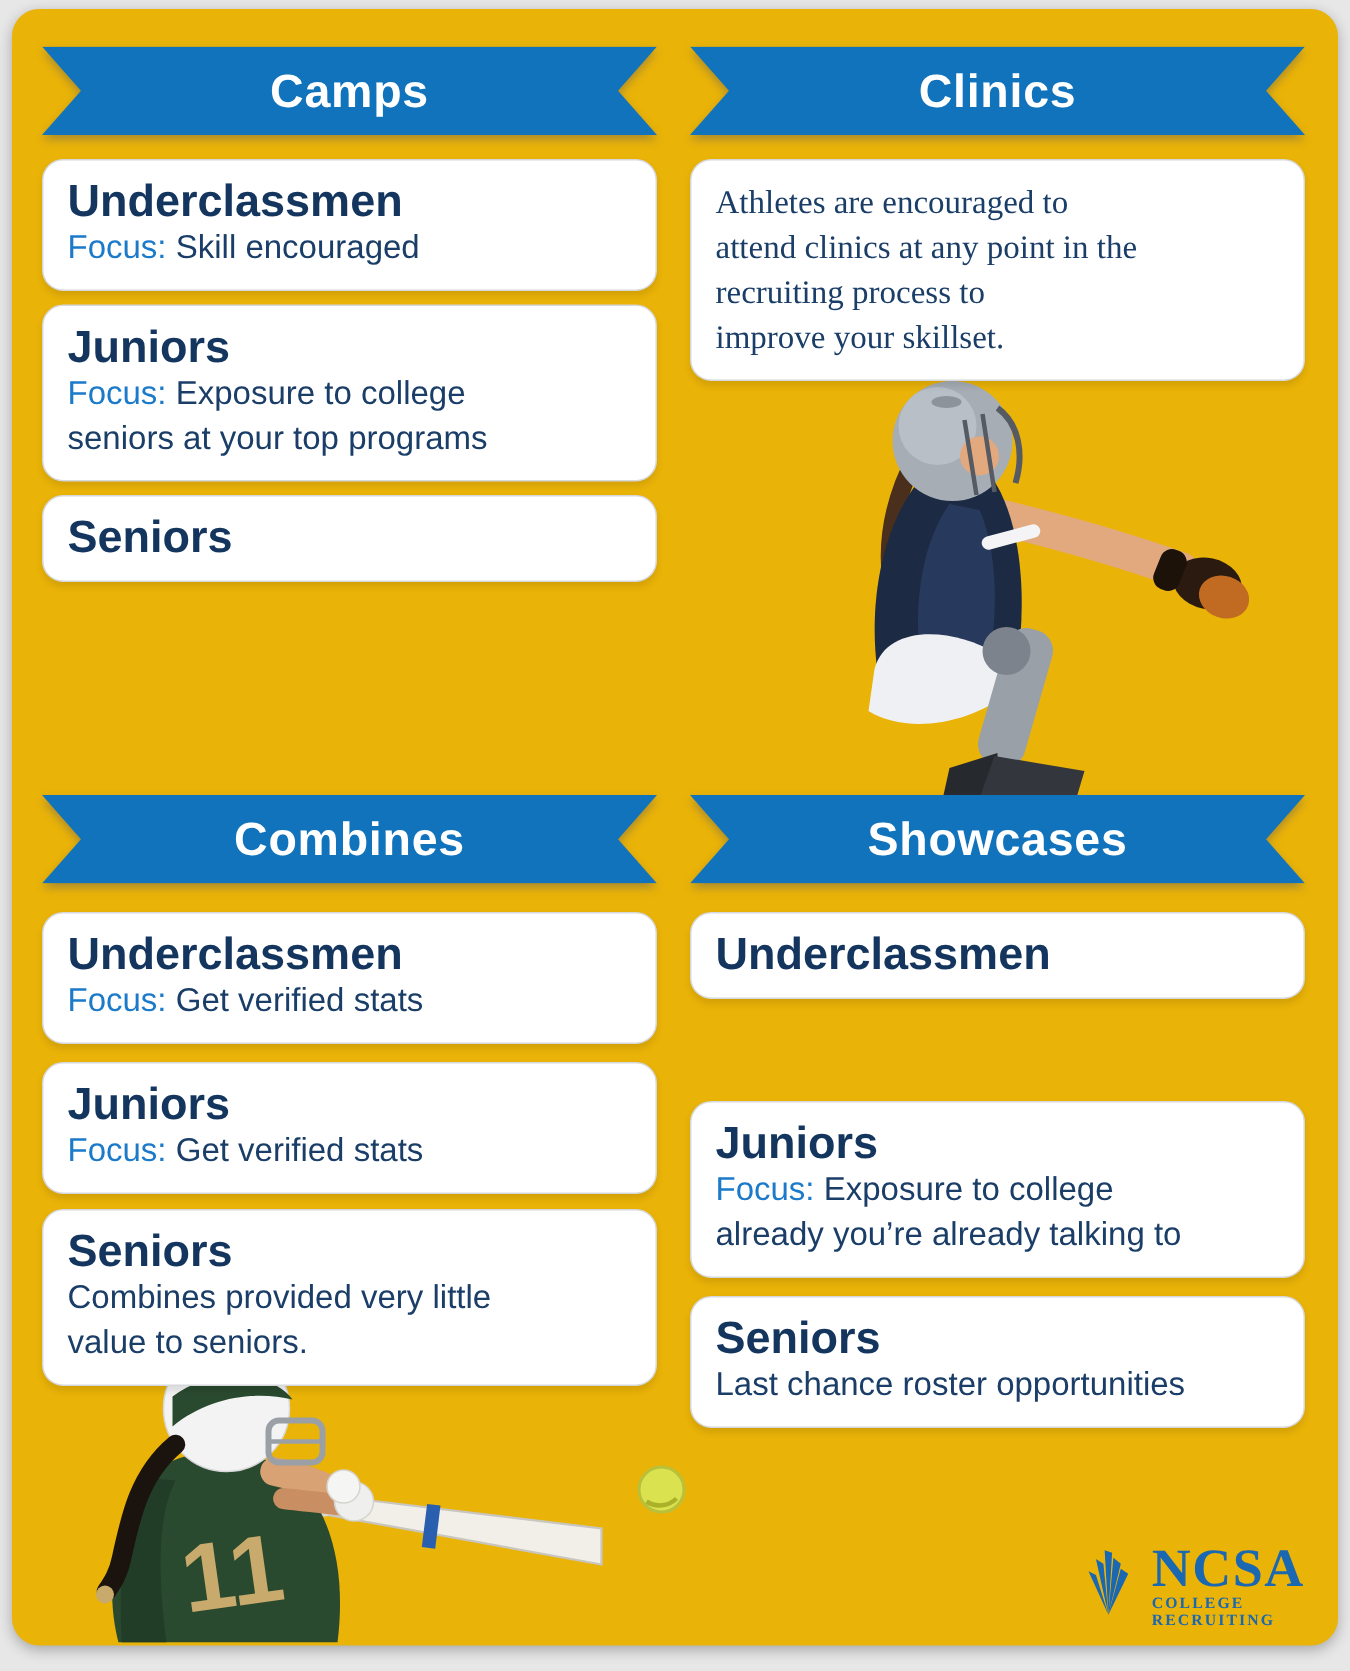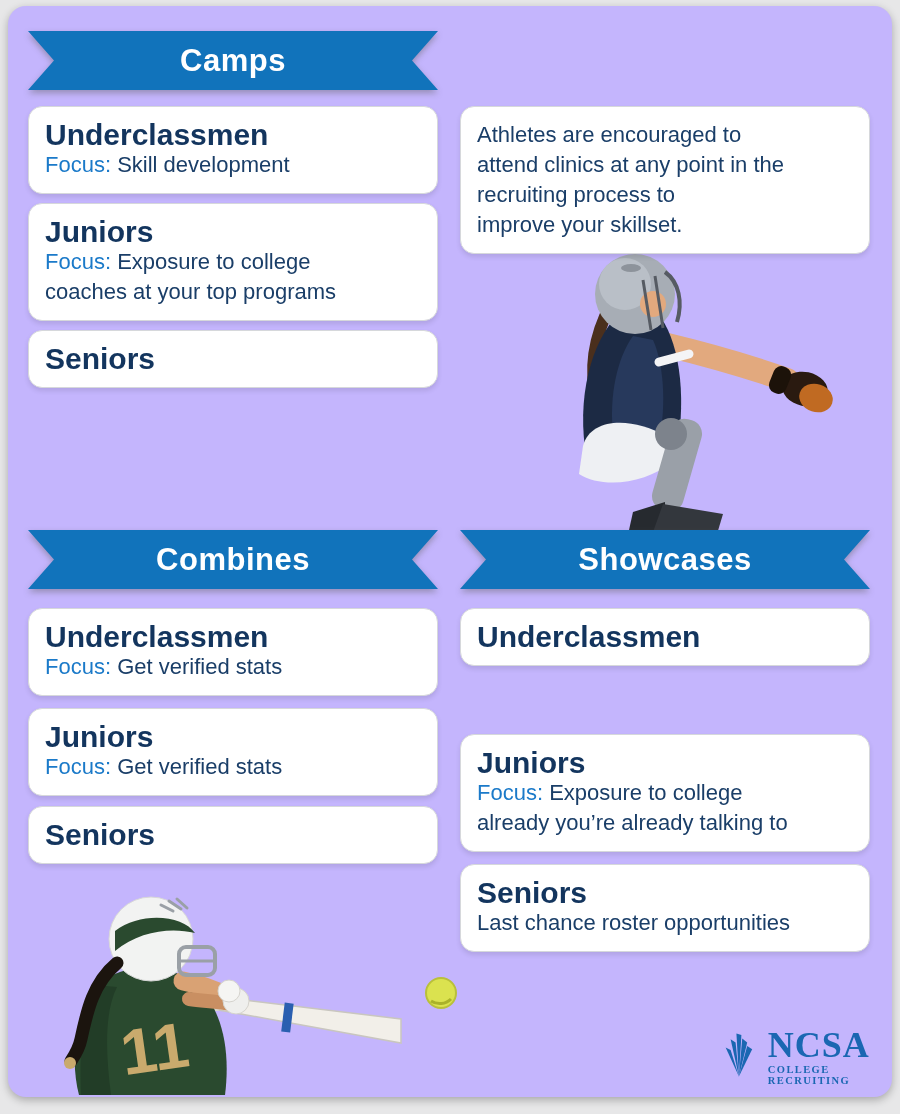--- a/index.html
+++ b/index.html
@@ -4,21 +4,21 @@
 <style>
   html,body{margin:0;padding:0;}
   body{
     width:900px;height:1114px;position:relative;
     background:#e7e7e8;
     font-family:"Liberation Sans", sans-serif;
     overflow:hidden;
   }
   .sheet{
     position:absolute;left:8px;top:6px;width:884px;height:1091px;
-    background:#c4b5fd;border-radius:18px;
+    background:#eab308;border-radius:18px;
     box-shadow:0 3px 9px rgba(0,0,0,.28);
     overflow:hidden;
   }
   
   .ribbon-wrap{
     position:absolute;width:410px;height:59px;z-index:3;
     filter:drop-shadow(0 3px 3px rgba(90,90,90,.45));
   }
   .ribbon{
     width:100%;height:100%;
@@ -66,35 +66,40 @@
 </head>
 <body>
 
 <div class="sheet">
 
   <div class="ribbon-wrap" style="left:20px;top:25px;">
     <div class="ribbon">
       <span>Camps</span>
     </div>
   </div>
+  <div class="ribbon-wrap" style="left:452px;top:25px;">
+    <div class="ribbon">
+      <span>Clinics</span>
+    </div>
+  </div>
 
   <div class="card" style="left:20px;top:100px;">
     <h3>Underclassmen</h3>
-    <p><span class="focus">Focus:</span> <span>Skill development</span></p>
+    <p><span class="focus">Focus:</span> <span>Skill encouraged</span></p>
   </div>
   <div class="card" style="left:20px;top:197px;">
     <h3>Juniors</h3>
     <p><span class="focus">Focus:</span> <span>Exposure to college
-coaches at your top programs</span></p>
+seniors at your top programs</span></p>
   </div>
   <div class="card" style="left:20px;top:324px;">
     <h3>Seniors</h3>
   </div>
 
-  <div class="card" style="left:452px;top:100px;">
+  <div class="card" style="left:452px;top:100px;font-family:Liberation Serif, serif;">
 
     <p> <span>Athletes are encouraged to
 attend clinics at any point in the
 recruiting process to
 improve your skillset.</span></p>
   </div>
 
   <svg class="photo" style="left:505px;top:240px;" width="345" height="292" viewBox="0 0 345 292">
 
     <path d="M150 98 C200 110 240 122 274 134" stroke="#e2a97e" stroke-width="24" fill="none" stroke-linecap="round"></path>
@@ -140,20 +145,22 @@
   <div class="card" style="left:20px;top:602px;">
     <h3>Underclassmen</h3>
     <p><span class="focus">Focus:</span> <span>Get verified stats</span></p>
   </div>
   <div class="card" style="left:20px;top:702px;">
     <h3>Juniors</h3>
     <p><span class="focus">Focus:</span> <span>Get verified stats</span></p>
   </div>
   <div class="card" style="left:20px;top:800px;">
     <h3>Seniors</h3>
+    <p> <span>Combines provided very little
+value to seniors.</span></p>
   </div>
 
   <div class="card" style="left:452px;top:602px;">
     <h3>Underclassmen</h3>
   </div>
   <div class="card" style="left:452px;top:728px;">
     <h3>Juniors</h3>
     <p><span class="focus">Focus:</span> <span>Exposure to college
 already you’re already talking to</span></p>
   </div>

